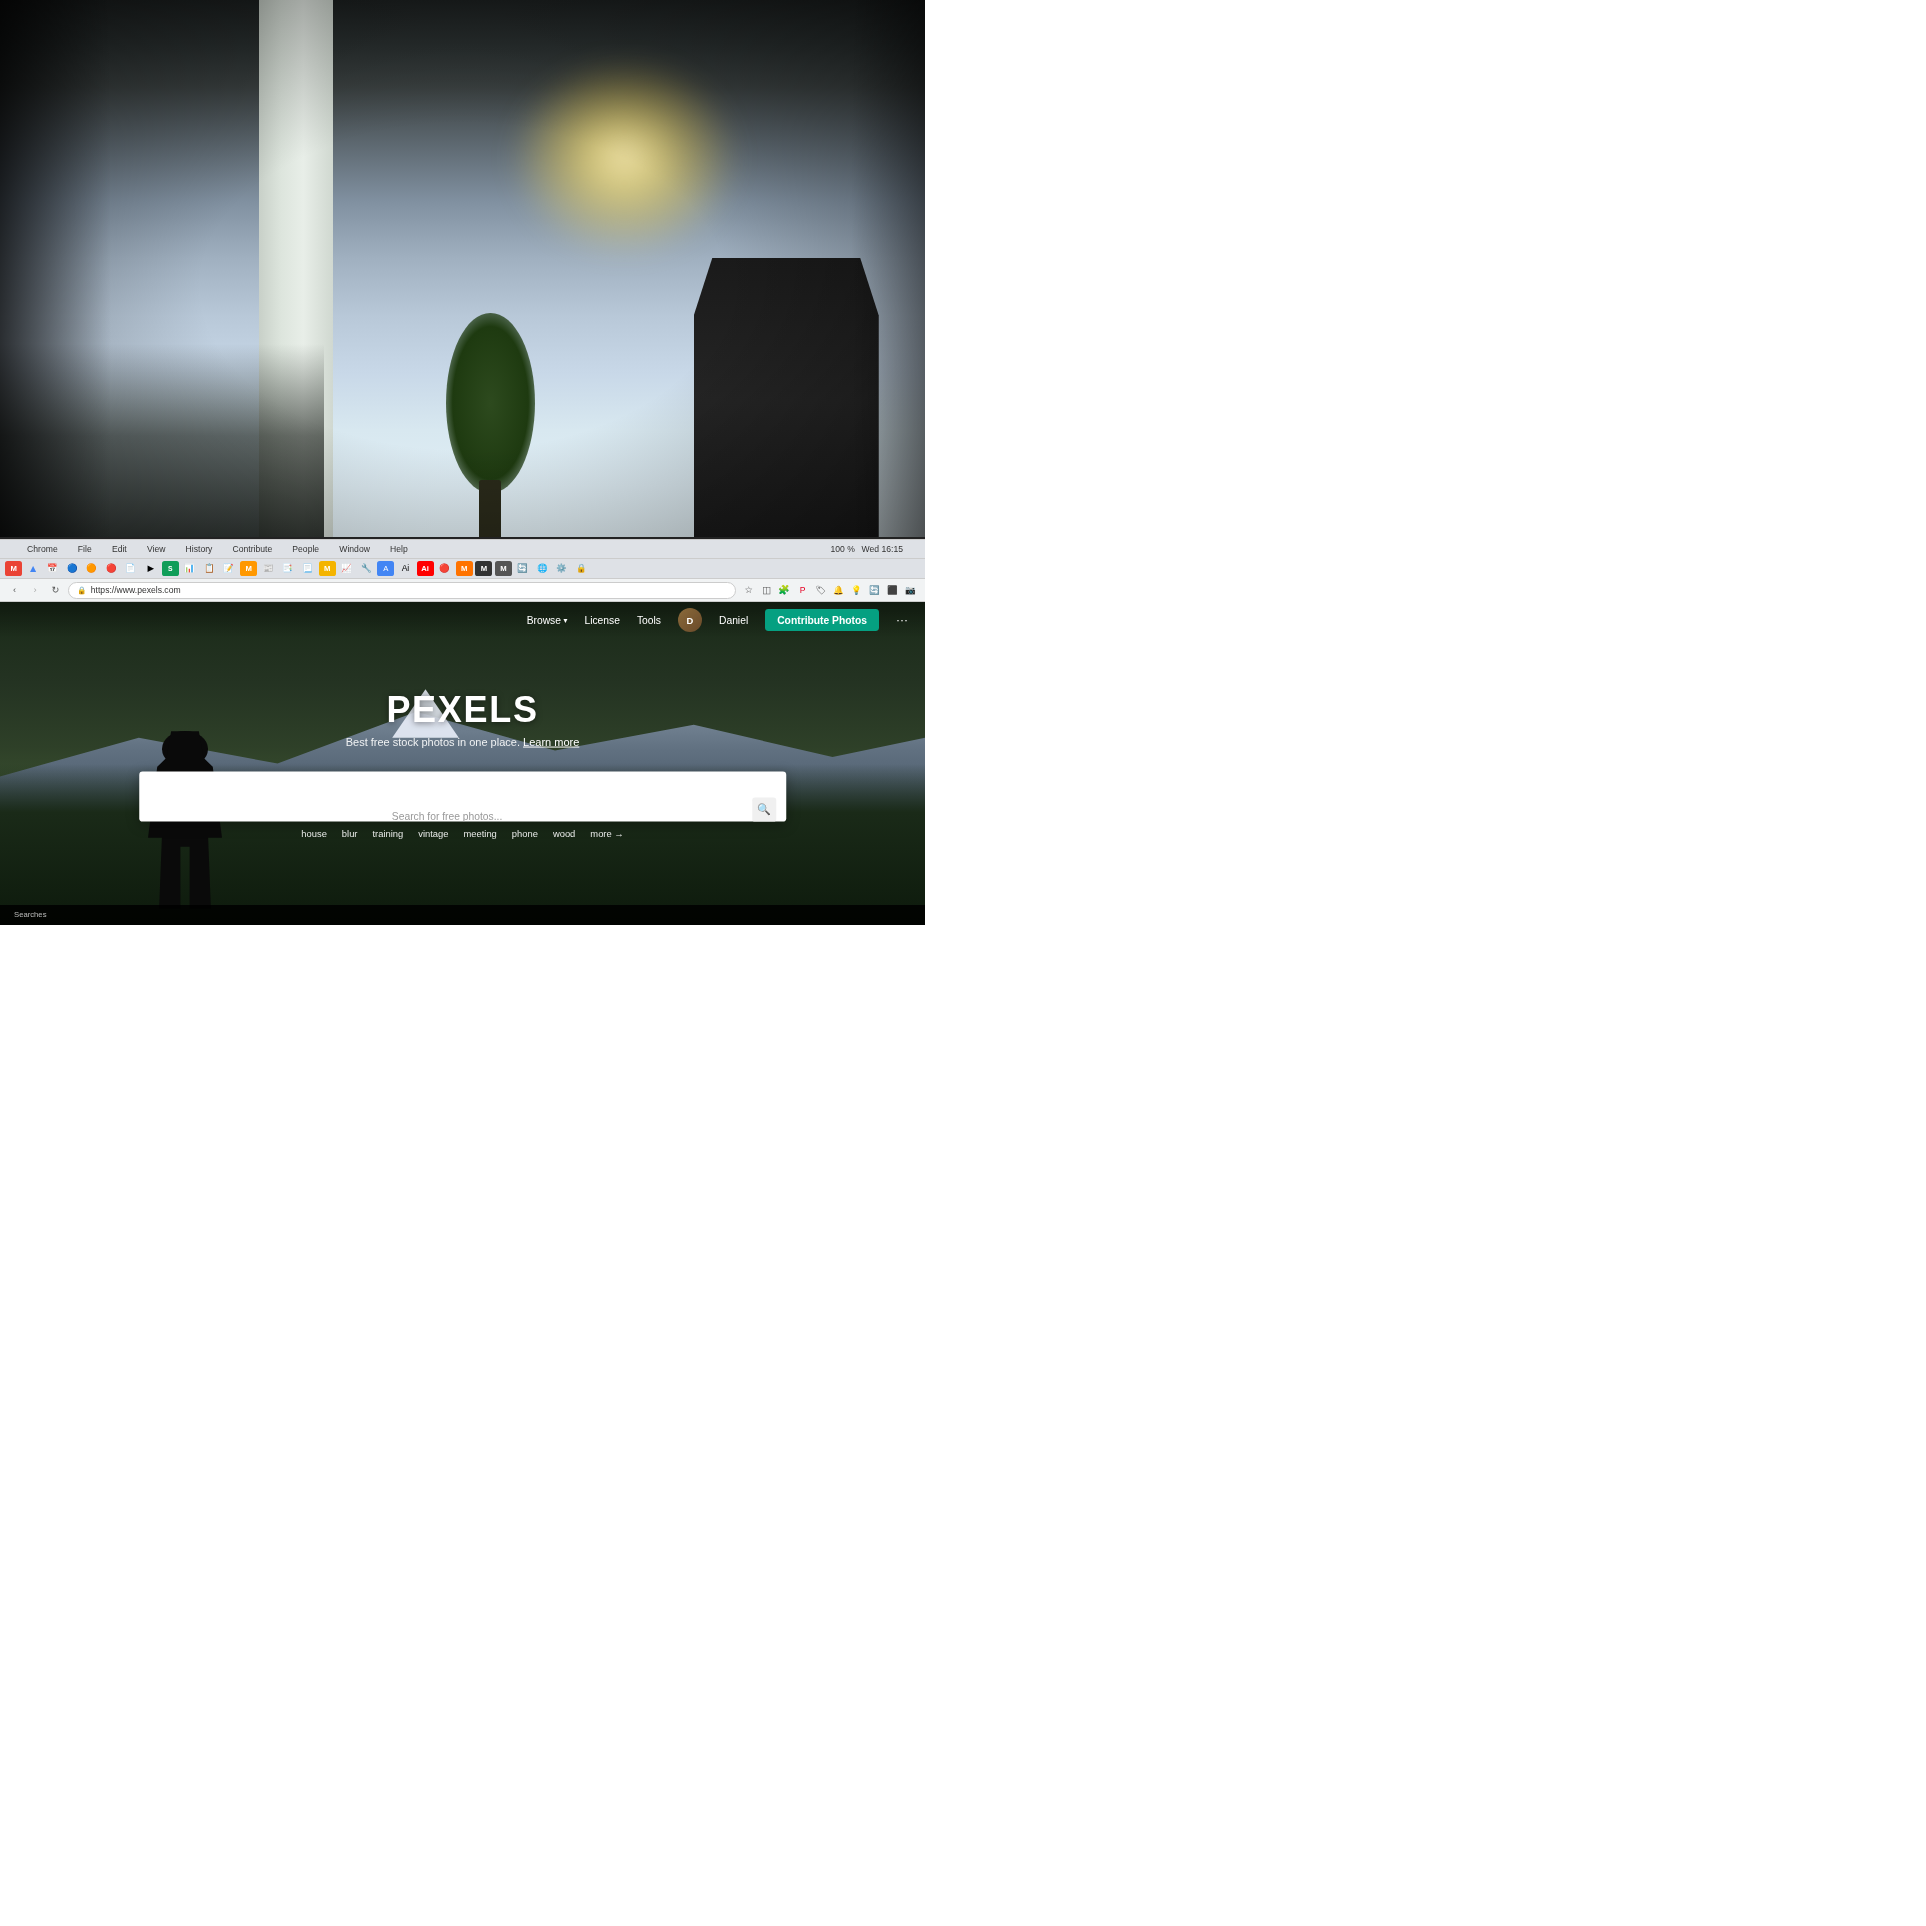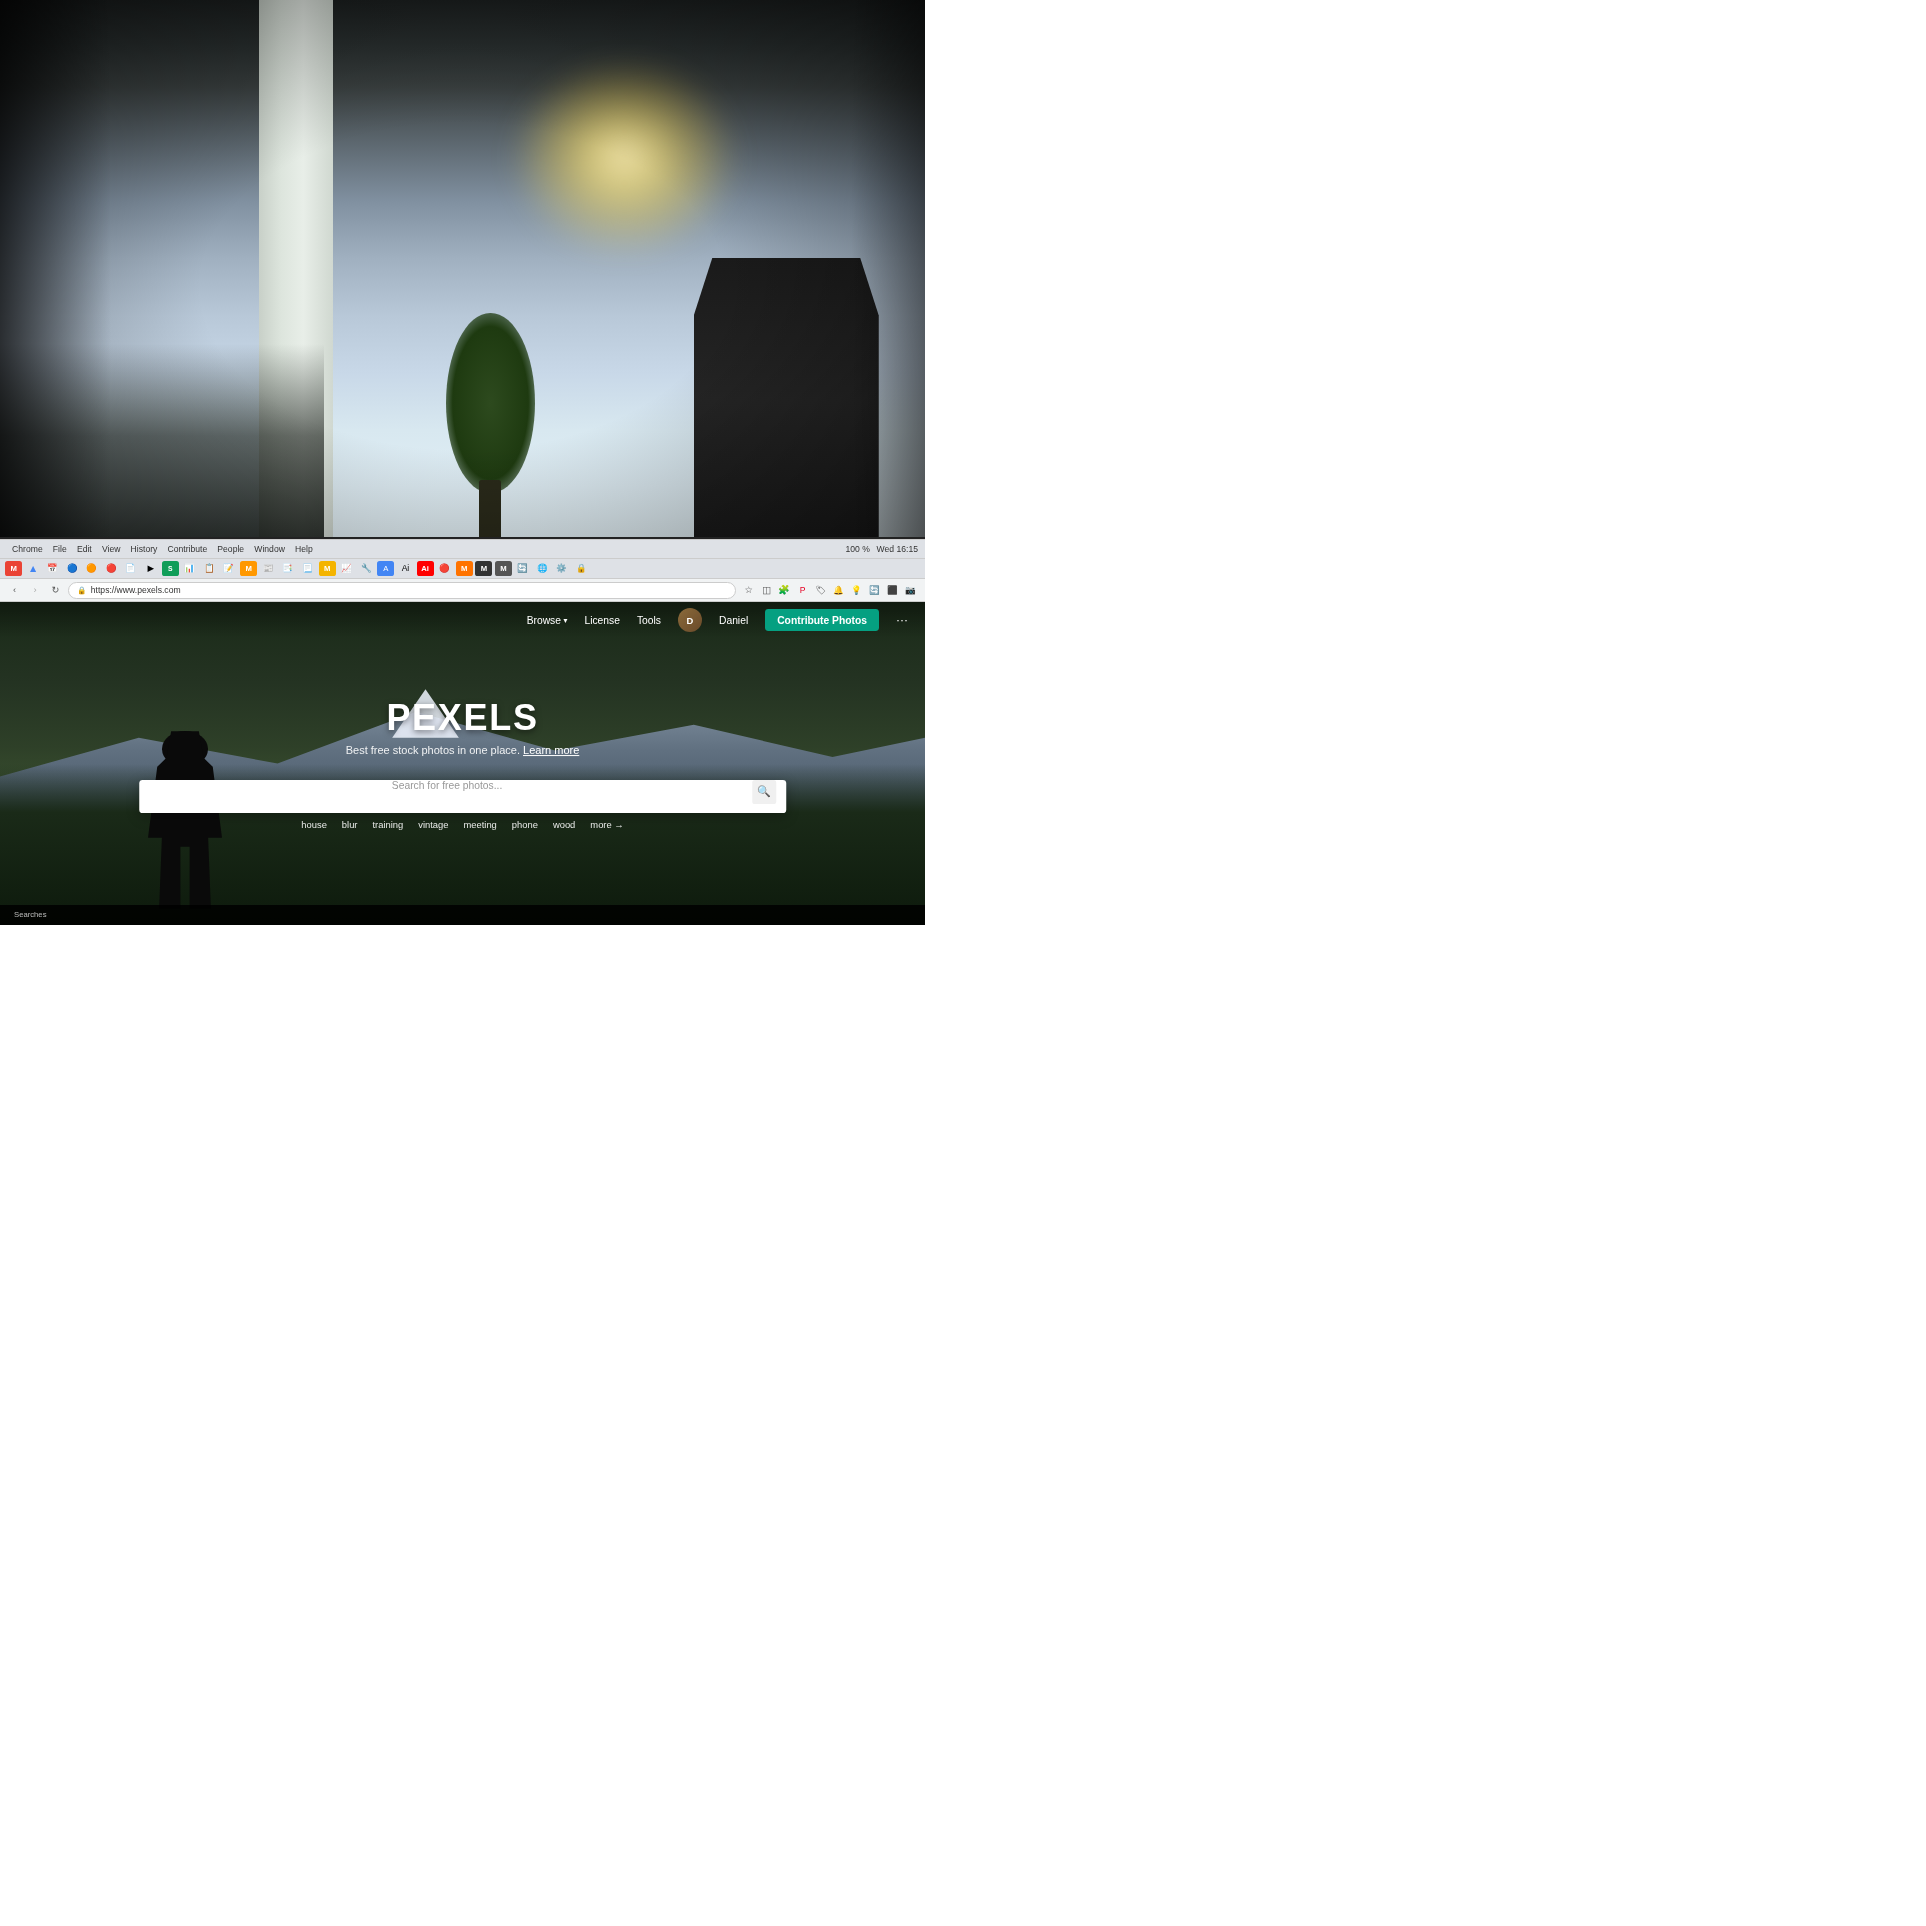--- a/index.html
+++ b/index.html
@@ -139,22 +139,22 @@
       flex-direction: column;
       overflow: hidden;
     }
 
     
     .menu-bar {
       height: 19px;
       background: #dee1e6;
       display: flex;
       align-items: center;
-      padding: 0 7px;
-      gap: 0;
+      padding: 0 22px;
+      gap: 10px;
       font-size: 8.6px;
       color: #333;
       border-top: 0.9px solid #ccc;
     }
 
     .menu-item {
       padding: 1.7px 5.1px;
       border-radius: 2.6px;
       cursor: pointer;
     }
@@ -409,25 +409,25 @@
       margin-bottom: 24px;
     }
 
     .hero-subtitle a {
       color: white;
       text-decoration: underline;
     }
 
     .search-bar {
       width: 100%;
-      height: 33px;
+      height: 50px;
       background: white;
       border-radius: 3.4px;
       display: flex;
-      align-items: flex-start;
+      align-items: flex-end;
       padding: 0 10.3px;
       gap: 6.8px;
       box-shadow: 0 3.4px 13px rgba(0,0,0,0.3);
     }
 
     .search-input-text {
       flex: 1;
       font-size: 10.3px;
       color: #999;
     }

